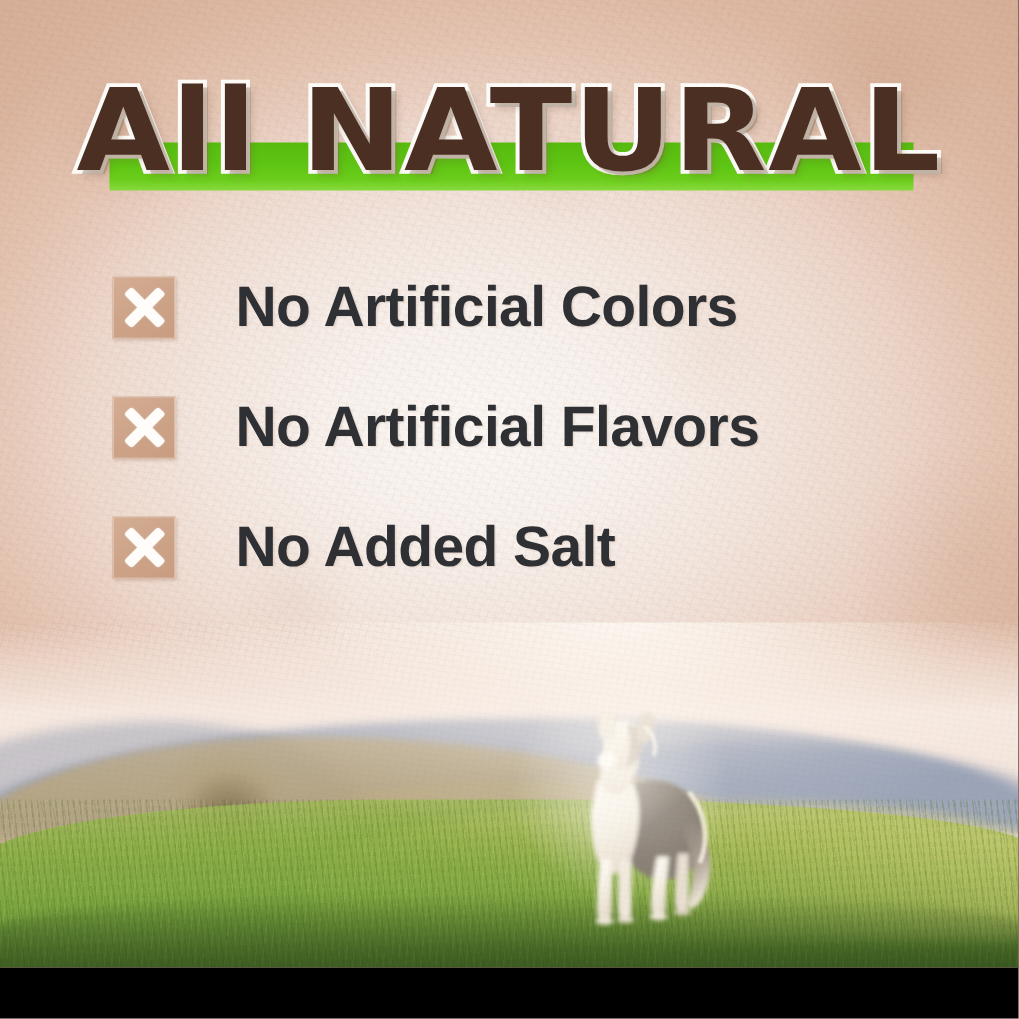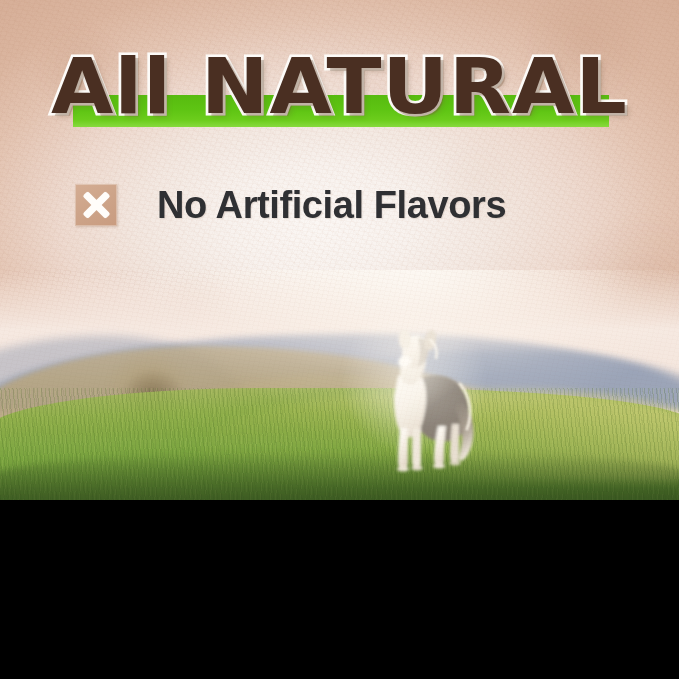--- a/index.html
+++ b/index.html
@@ -5,21 +5,21 @@
 <style>
   html, body {
     margin: 0;
     padding: 0;
     background: #000;
   }
 
   #stage {
     position: relative;
     width: 679px;
-    height: 500px;
+    height: 645px;
     overflow: hidden;
     font-family: "Liberation Sans", sans-serif;
     background: #e8cbbd;
     -webkit-font-smoothing: antialiased;
   }
 
   
   .paper-base {
     position: absolute;
     inset: 0;
@@ -437,27 +437,35 @@
   <div class="paper-base"></div>
   <div class="paper-mottle"></div>
   <div class="paper-grain"></div>
   <div class="paper-vignette"></div>
 
   <div class="banner"></div>
   <div class="headline">All NATURAL</div>
 
   <div class="claims">
 
+    <div class="claim-row">
+      <div class="x-box"></div>
+      <div class="claim-label">No Artificial Colors</div>
+    </div>
 
     <div class="claim-row">
       <div class="x-box"></div>
       <div class="claim-label">No Artificial Flavors</div>
     </div>
 
 
+    <div class="claim-row">
+      <div class="x-box"></div>
+      <div class="claim-label">No Added Salt</div>
+    </div>
 
   </div>
 
   <div class="photo">
     <div class="sky"></div>
     <div class="ridge-far-c"></div>
     <div class="ridge-far"></div>
     <div class="ridge-far-b"></div>
     <div class="hill-tan"></div>
     <div class="hill-tan-2"></div>

